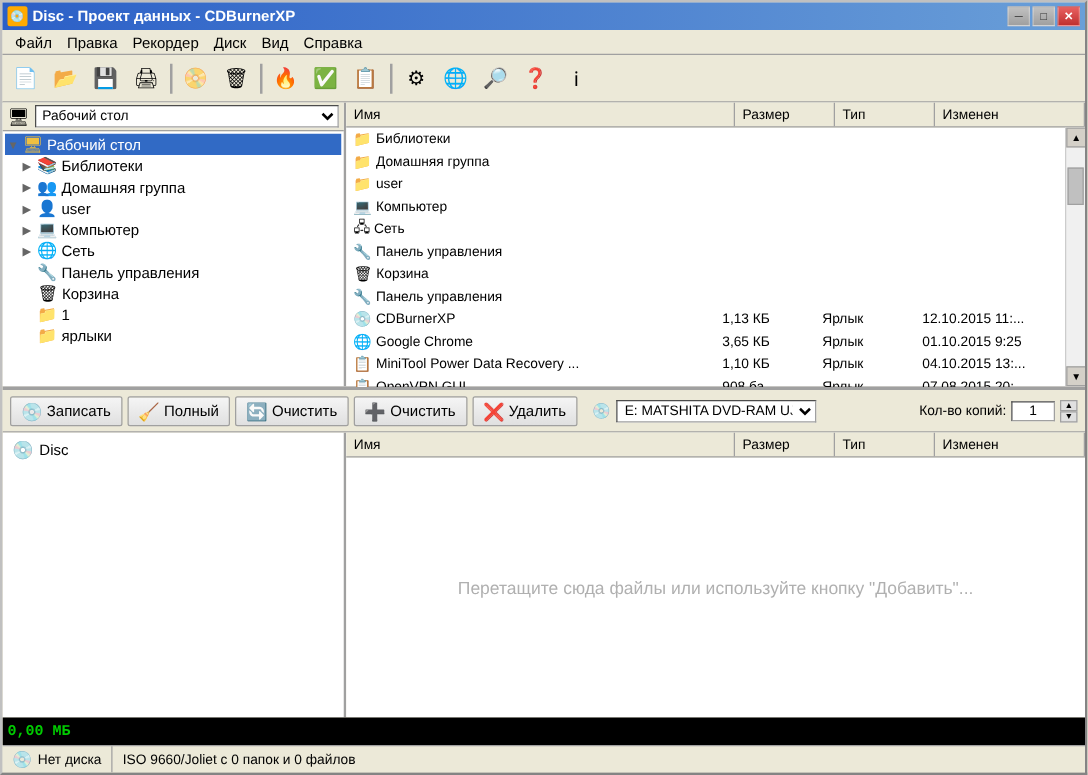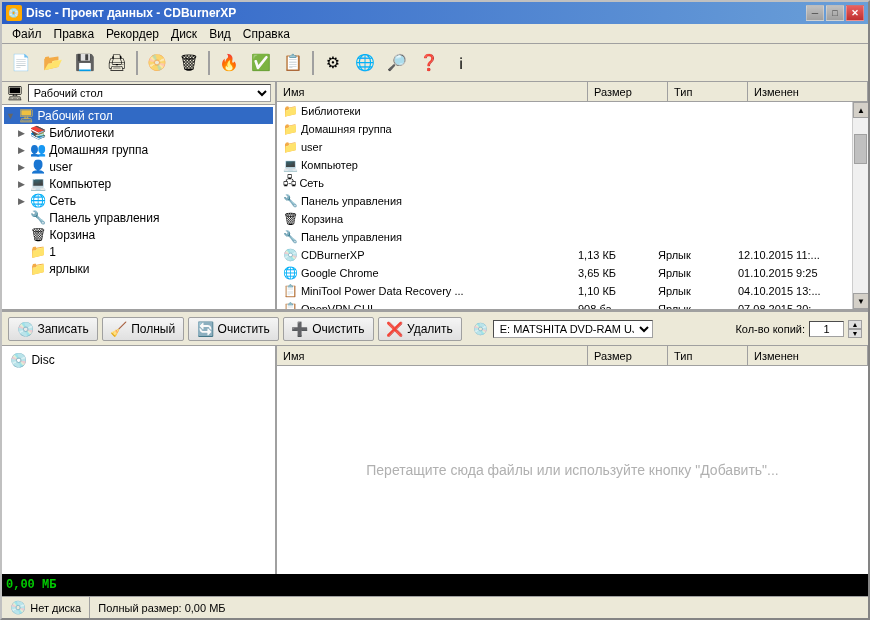--- a/index.html
+++ b/index.html
@@ -696,17 +696,17 @@
     <div class="progress-bar-area">
       <span class="progress-text">0,00 МБ</span>
     </div>
 
     <div class="status-bar">
       <div class="status-item">
         <span class="status-disc-icon">💿</span>
         <span>Нет диска</span>
       </div>
       <div class="status-item">
-        <span>Полный размер: 0,00 МБ</span>
+        <span>ISO 9660/Joliet с 0 папок и 0 файлов</span>
       </div>
     </div>
   </div>
 </div>
 
 </body></html>

